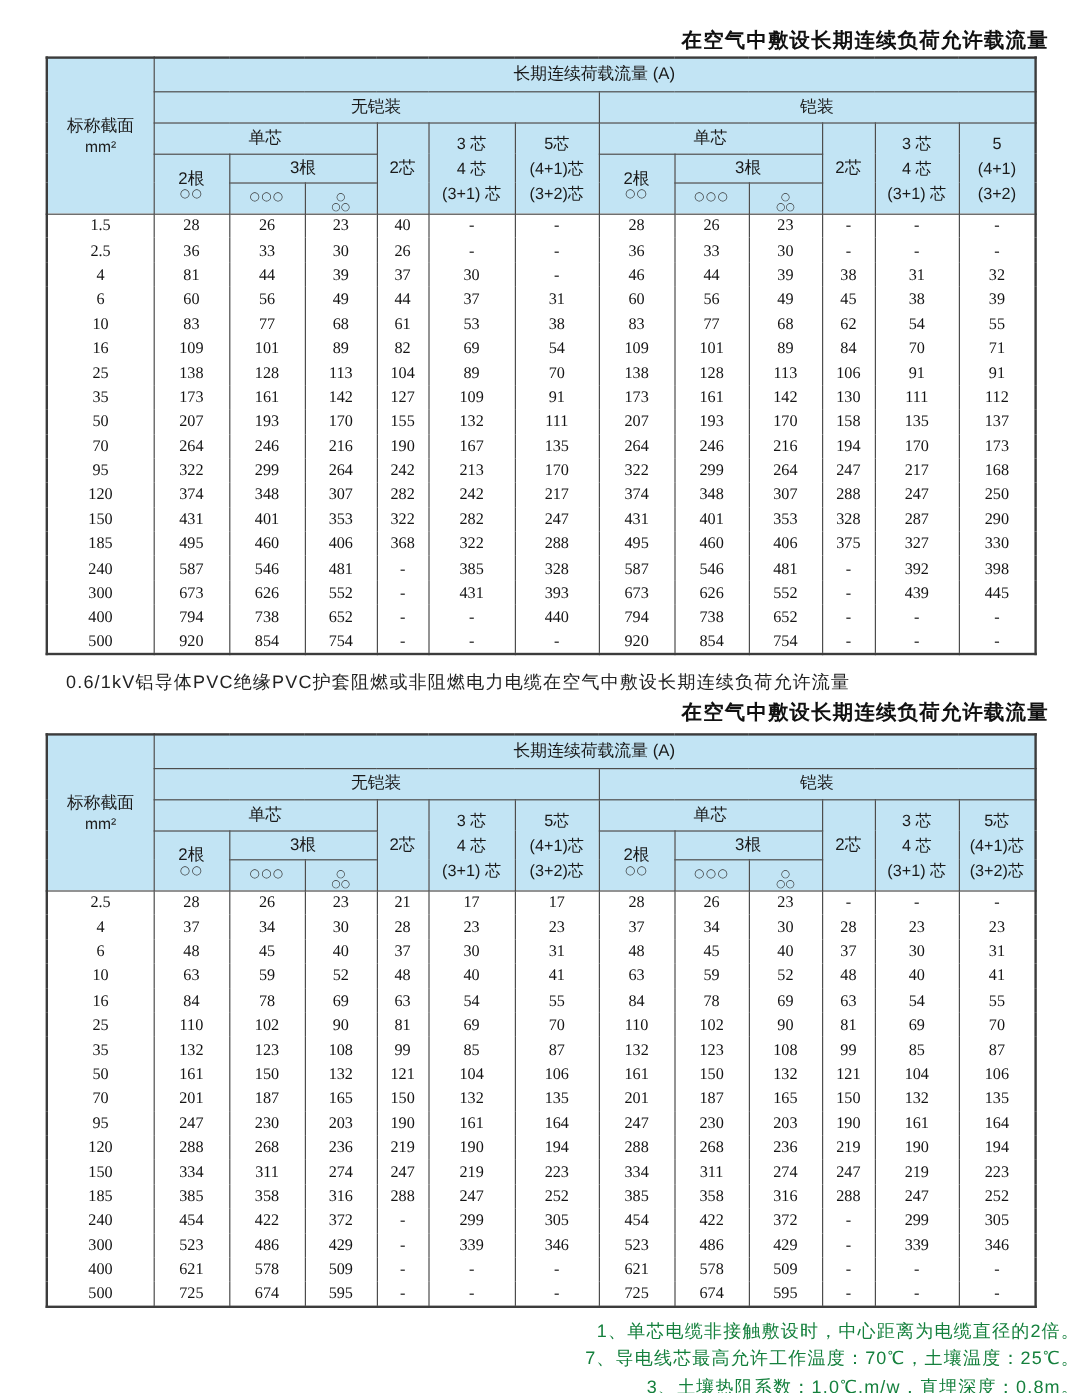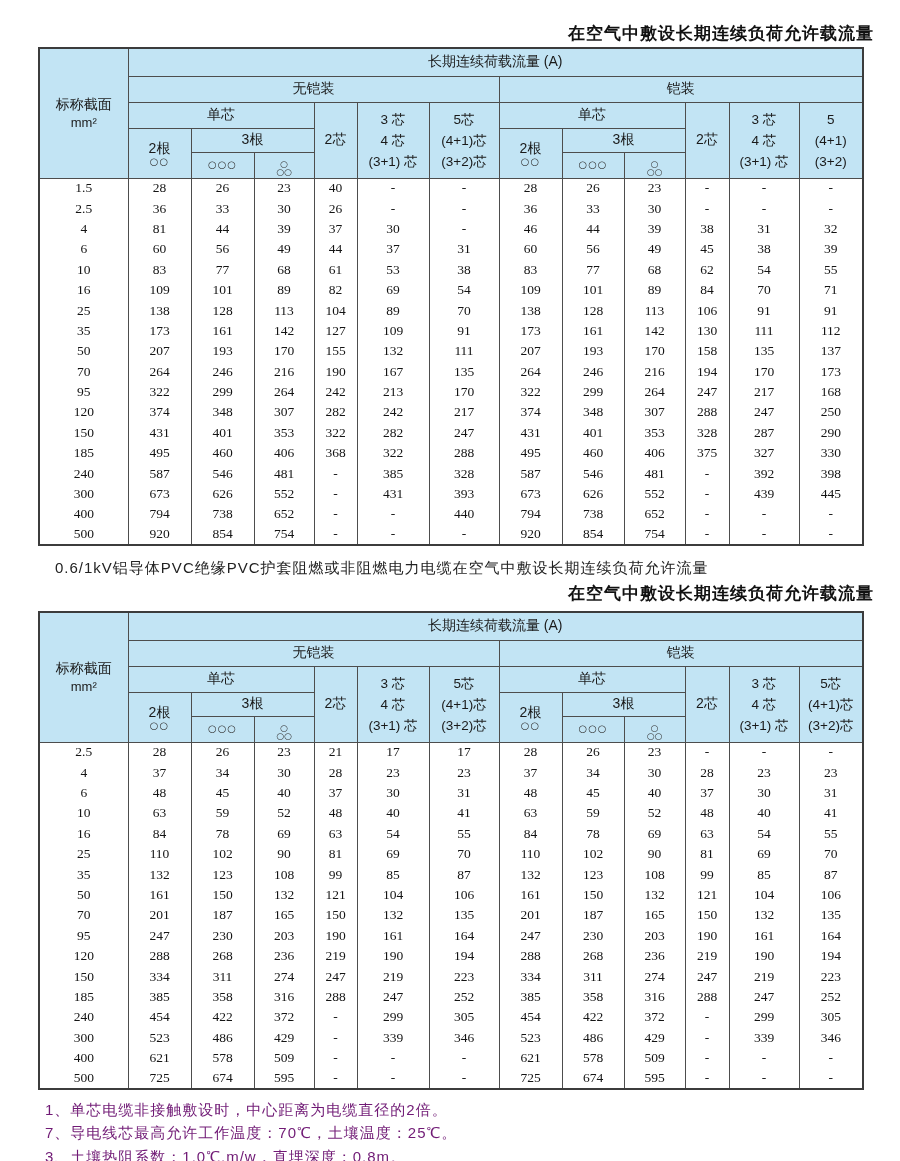--- a/index.html
+++ b/index.html
@@ -88,21 +88,21 @@
     font-size: 9px;
     color: #333;
     font-family: "DejaVu Sans", sans-serif;
   }
   .trefoil .t-top { line-height: 7px; letter-spacing: 0; }
   .trefoil .t-bot { line-height: 8px; letter-spacing: 0; }
 
   .notes-block { margin: 7px 0 0 18px; }
   .notes-title { font-size: 15px; letter-spacing: 1px; color: #222; }
   .notes-list { margin: 8px 0 0 27px; }
-  .note-line { font-size: 15px; line-height: 23.5px; letter-spacing: 1px; color: #701a75; }
+  .note-line { font-size: 15px; line-height: 23.5px; letter-spacing: 1px; color: #15803d; text-align: right; }
 </style>
 </head>
 <body>
 
 <div class="page">
 
   <div class="doc-title">在空气中敷设长期连续负荷允许载流量</div>
 
   <table class="cable-table">
     <colgroup>

